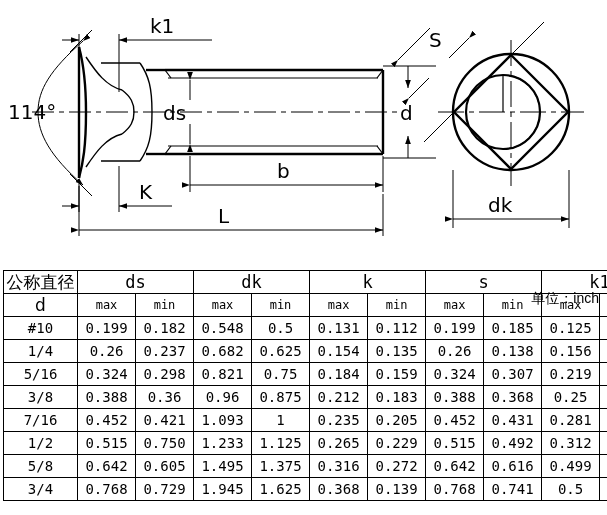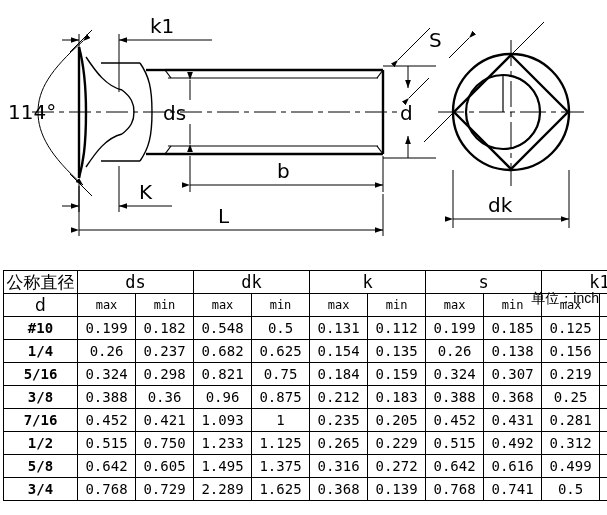--- a/index.html
+++ b/index.html
@@ -30,21 +30,21 @@
     padding:0;
     height:22px;
     line-height:22px;
   }
   #spec-table th.grp{font-size:17px;}
   #spec-table th.mm{font-size:12px;}
   #spec-table th.namecol{
     font-family:"DejaVu Sans","Liberation Sans",sans-serif;
     font-size:17px;
   }
-  #spec-table td.rowhead{font-size:14px;font-weight:bold;}
+  #spec-table td.rowhead{font-size:14px;}
   .col-d{width:74px;}
   .col-v{width:58px;}
   svg text{font-family:"DejaVu Sans","Liberation Sans",sans-serif;}
 </style>
 </head>
 <body>
 
 <svg id="drawing" viewBox="0 0 607 252">
   <defs>
     <marker id="ar" markerWidth="9" markerHeight="9" refX="8.4" refY="3" orient="auto" markerUnits="userSpaceOnUse">
@@ -314,21 +314,21 @@
         <td>0.272</td>
         <td>0.642</td>
         <td>0.616</td>
         <td>0.499</td>
         <td>0.375</td>
       </tr>
       <tr>
         <td class="rowhead">3/4</td>
         <td>0.768</td>
         <td>0.729</td>
-        <td>2.289</td>
+        <td>1.945</td>
         <td>1.625</td>
         <td>0.368</td>
         <td>0.139</td>
         <td>0.768</td>
         <td>0.741</td>
         <td>0.5</td>
         <td>0.469</td>
       </tr>
     </tbody>
 </table>

